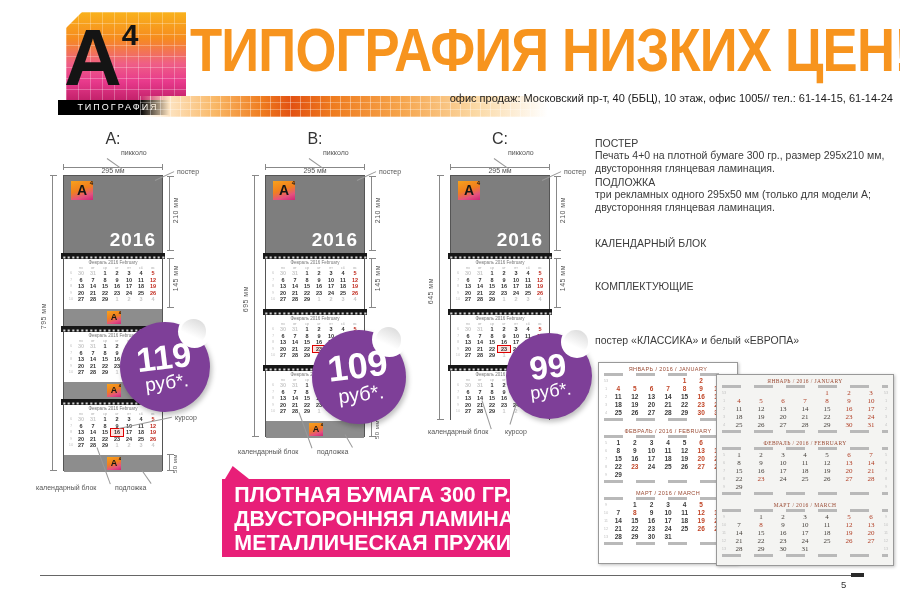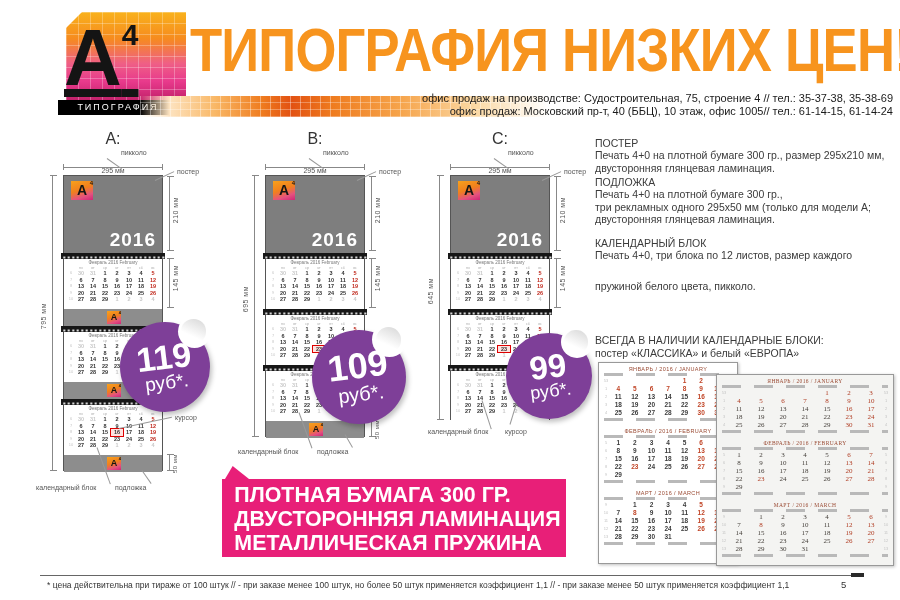--- a/index.html
+++ b/index.html
@@ -9,21 +9,21 @@
 
   
   .logo{position:absolute;left:58px;top:12px;width:128px;height:103px;}
   .logo-mosaic{position:absolute;left:8px;top:0;right:0;bottom:14px;
     background-image:
       repeating-linear-gradient(90deg,rgba(255,255,255,.28) 0 1px,transparent 1px 12px),
       repeating-linear-gradient(0deg,rgba(255,255,255,.28) 0 1px,transparent 1px 11px),
       linear-gradient(180deg,#f9b21c 0%,#f68b1f 30%,#ef5f86 58%,#e83a8c 78%,#c12069 100%);}
   .logo-fold{position:absolute;left:8px;top:0;width:0;height:0;
     border-top:16px solid #fff;border-right:16px solid transparent;z-index:2;}
-  .logo-letter{position:absolute;left:6px;top:6px;font-size:80px;font-weight:bold;color:#141414;line-height:80px;z-index:1;text-decoration:underline;}
+  .logo-letter{position:absolute;left:6px;top:6px;font-size:80px;font-weight:bold;color:#141414;line-height:80px;z-index:1;}
   .logo-sup{position:relative;top:-40px;font-size:30px;font-weight:bold;color:#141414;}
   .logo-bar{position:absolute;left:0;bottom:0;right:8px;height:15px;background:#000;color:#fff;
     font-size:9px;letter-spacing:2px;text-align:center;line-height:15px;}
   .title{position:absolute;left:190px;top:14px;font-size:62px;font-weight:bold;color:#f7941e;
     white-space:nowrap;transform:scaleX(.85);transform-origin:left top;letter-spacing:-1px;line-height:72px;}
   .strip{position:absolute;left:140px;top:96px;width:420px;height:21px;
     background-image:
       repeating-linear-gradient(90deg,rgba(255,255,255,.38) 0 1px,transparent 1px 10px),
       repeating-linear-gradient(0deg,rgba(255,255,255,.3) 0 1px,transparent 1px 7px),
       linear-gradient(90deg,rgba(255,255,255,0) 0%,#fde3c0 7%,#f9b765 18%,#ef7c1f 29%,#e25112 36%,#ef7c1f 46%,#f6a44b 62%,#fbd9a5 80%,rgba(255,255,255,0) 97%);}
@@ -87,21 +87,21 @@
   .europa .smonth-h{font-family:"Liberation Serif",serif;}
   .sbars{height:3px;margin:1px 2px;background:repeating-linear-gradient(90deg,#b9b9b9 0 19px,transparent 19px 32px);}
   .srow{display:flex;height:8px;line-height:8px;align-items:center;}
   .swn{width:8px;font-size:4px;color:#c5c5c5;text-align:center;}
   .scell{flex:1;text-align:center;font-size:6.5px;font-weight:bold;color:#3c3c3c;}
   .europa .scell{font-family:"Liberation Serif",serif;font-weight:400;font-size:7px;color:#46413c;}
   .scell.red{color:#c14527;}
   .europa .scell.red{color:#b03c22;}
 
   
-  .banner{position:absolute;left:222px;top:479px;width:344px;height:78px;background:#e81f78;z-index:5;}
+  .banner{position:absolute;left:222px;top:479px;width:288px;height:78px;background:#e81f78;z-index:5;}
   .banner::before{content:"";position:absolute;left:3px;top:-13px;width:24px;height:13px;background:#e81f78;
      clip-path:polygon(32% 0,100% 100%,0 100%);}
   .banner-line{color:#fff;font-weight:bold;font-size:22.5px;line-height:24px;padding-left:13px;
      transform:scaleX(.95);transform-origin:left center;white-space:nowrap;letter-spacing:0;}
   .banner-pad{padding-top:4px;}
   .footline{position:absolute;left:40px;top:575px;width:824px;height:0;border-top:1px solid #666;}
   .footline-end{position:absolute;left:851px;top:573px;width:13px;height:4px;background:#2a2a2a;}
   .footnote{position:absolute;left:47px;top:580px;width:780px;font-size:8.5px;color:#333;white-space:nowrap;}
   .pagenum{position:absolute;left:841px;top:579px;font-size:9.5px;color:#333;}
 </style>
@@ -112,38 +112,35 @@
 
   <div class="logo" data-name="company-logo">
     <div class="logo-mosaic" data-name="logo-mosaic"></div>
     <div class="logo-fold" data-name="logo-fold"></div>
     <div class="logo-letter" data-name="logo-letter"><span data-name="logo-letter-char">А</span><span class="logo-sup" data-name="logo-sup">4</span></div>
     <div class="logo-bar" data-name="logo-caption">ТИПОГРАФИЯ</div>
   </div>
   <div class="title" data-name="page-title">ТИПОГРАФИЯ НИЗКИХ ЦЕН!</div>
   <div class="strip" data-name="gradient-pixel-strip"></div>
   <div class="addr" data-name="address-block">
-    <div data-name="address-line-1">офис продаж на производстве: Судостроительная, 75, строение 4  //  тел.: 35-37-38, 35-38-69</div>
     <div data-name="address-line-2">офис продаж: Московский пр-т, 40 (ББЦ), 10 этаж, офис 1005//   тел.: 61-14-15, 61-14-24</div>
   </div>
 
   <div class="stock" data-name="stock-note">
-    <div data-name="stock-note-line-1">ВСЕГДА В НАЛИЧИИ КАЛЕНДАРНЫЕ БЛОКИ:</div>
     <div data-name="stock-note-line-2">постер «КЛАССИКА» и белый «ЕВРОПА»</div>
   </div>
 
   <div class="banner" data-name="features-banner">
     <div class="banner-line banner-pad" data-name="banner-line-1">ПЛОТНАЯ БУМАГА 300 ГР.</div>
     <div class="banner-line" data-name="banner-line-2">ДВУСТОРОННЯЯ ЛАМИНАЦИЯ</div>
     <div class="banner-line" data-name="banner-line-3">МЕТАЛЛИЧЕСКАЯ ПРУЖИНА</div>
   </div>
 
   <div class="footline" data-name="footer-rule"></div>
   <div class="footline-end" data-name="footer-rule-end"></div>
-  <div class="footnote" data-name="footnote">* цена действительна при тираже от 100 штук  //  - при заказе менее 100 штук, но более 50 штук применяется коэффициент 1,1  //  - при заказе менее 50 штук применяется коэффициент 1,1</div>
   <div class="pagenum" data-name="page-number">5</div>
 <div class="model-id" data-name="model-label-A" style="left: 63px; top: 130px; width: 100px;">A:</div>
     <div class="frame" data-name="model-A-diagram" style="left: 63px; top: 175px; width: 100px; height: 296px;">
       <div class="poster" data-name="poster-area" style="top: 0px; height: 77px;">
         <div class="mini-logo" data-name="a4-logo-icon" style="left: 7px; top: 5px; width: 22px; height: 19px;">
           <span class="mini-logo-letter" data-name="logo-letter" style="font-size: 14px; line-height: 19px;">А</span>
           <span class="mini-logo-sup" data-name="logo-sup" style="font-size: 6px;">4</span>
         </div>
         <div class="poster-year" data-name="poster-year">2016</div>
       </div>
@@ -846,30 +843,28 @@
         <div class="sticker-unit" data-name="price-unit" style="font-size: 18px;">руб*.</div>
       </div>
     </div>
     <div class="spec" data-name="spec-section-0" style="left: 595px; top: 137px;">
       <div class="spec-title" data-name="spec-title">ПОСТЕР</div>
       <div class="spec-line" data-name="spec-line">Печать 4+0 на плотной бумаге 300 гр., размер 295х210 мм,</div>
       <div class="spec-line" data-name="spec-line">двусторонняя глянцевая ламинация.</div>
     </div>
     <div class="spec" data-name="spec-section-1" style="left: 595px; top: 176px;">
       <div class="spec-title" data-name="spec-title">ПОДЛОЖКА</div>
-      <div class="spec-line" data-name="spec-line">Печать 4+0 на плотной бумаге 300 гр.,</div>
       <div class="spec-line" data-name="spec-line">три рекламных одного 295х50 мм (только для модели А;</div>
       <div class="spec-line" data-name="spec-line">двусторонняя глянцевая ламинация.</div>
     </div>
     <div class="spec" data-name="spec-section-2" style="left: 595px; top: 237px;">
       <div class="spec-title" data-name="spec-title">КАЛЕНДАРНЫЙ БЛОК</div>
-      <div class="spec-line" data-name="spec-line">Печать 4+0, три блока по 12 листов, размер каждого</div>
     </div>
     <div class="spec" data-name="spec-section-3" style="left: 595px; top: 280px;">
-      <div class="spec-line" data-name="spec-line">пружиной белого цвета, пикколо.</div>
+      <div class="spec-title" data-name="spec-title">КОМПЛЕКТУЮЩИЕ</div>
     </div>
     <div class="sample classic" data-name="calendar-sample-klassika" style="left: 598px; top: 362px; width: 140px; height: 202px;">
       <div class="smonth" data-name="sample-month-january">
         <div class="smonth-h" data-name="sample-month-title">ЯНВАРЬ / 2016 / JANUARY</div>
         <div class="sbars" data-name="separator-bars"></div>
         <div class="srow" data-name="sample-week-row">
           <span class="swn" data-name="week-number">53</span>
           <span class="scell" data-name="day-cell"></span>
           <span class="scell" data-name="day-cell"></span>
           <span class="scell" data-name="day-cell"></span>

